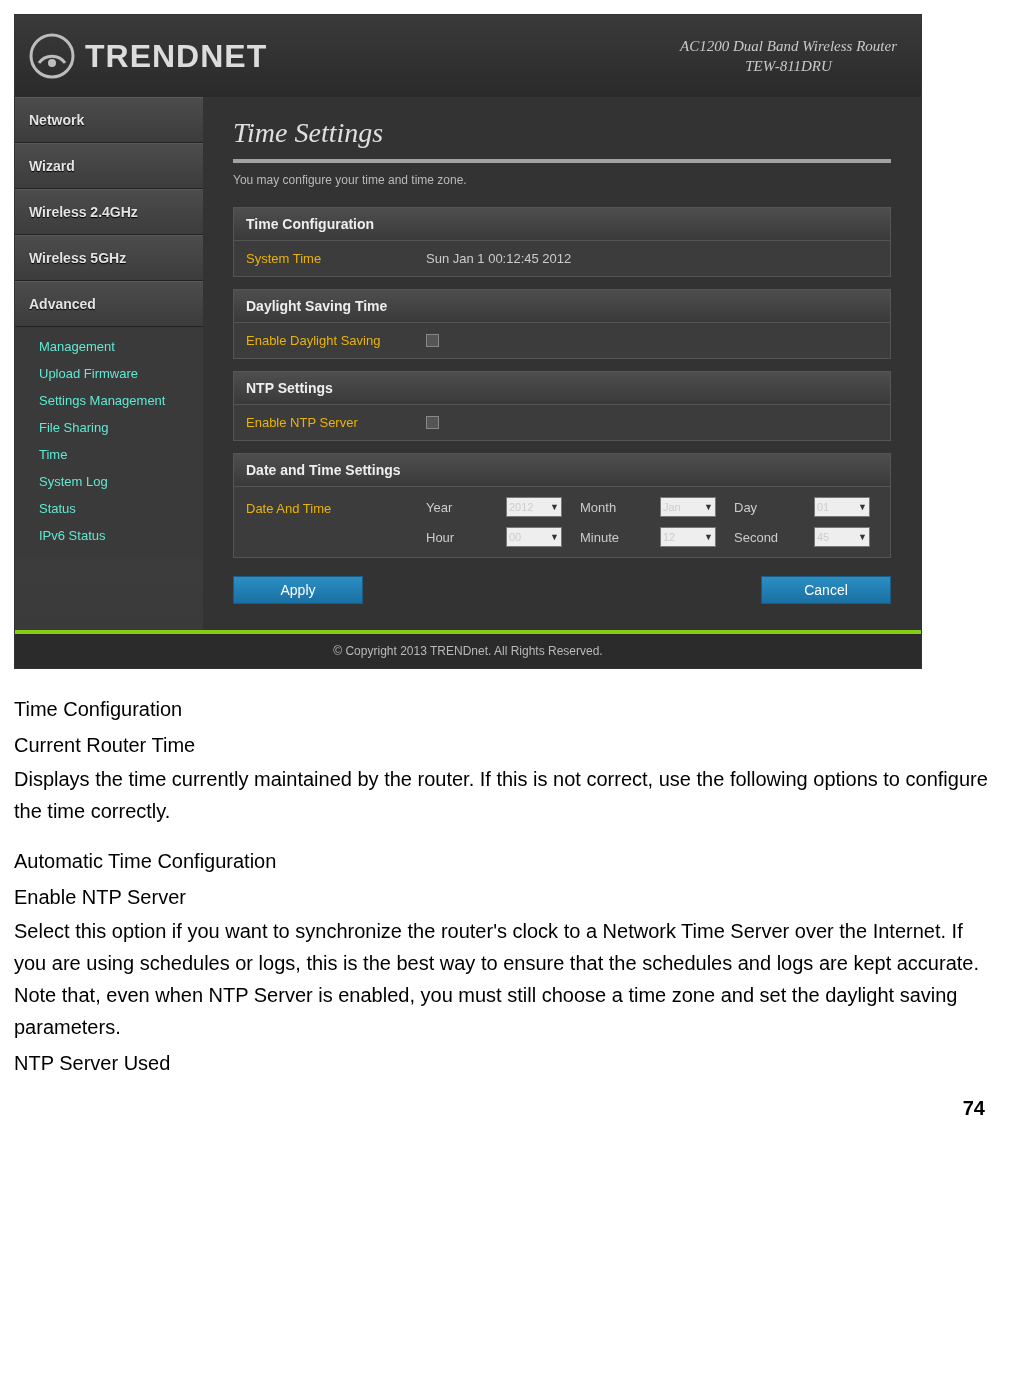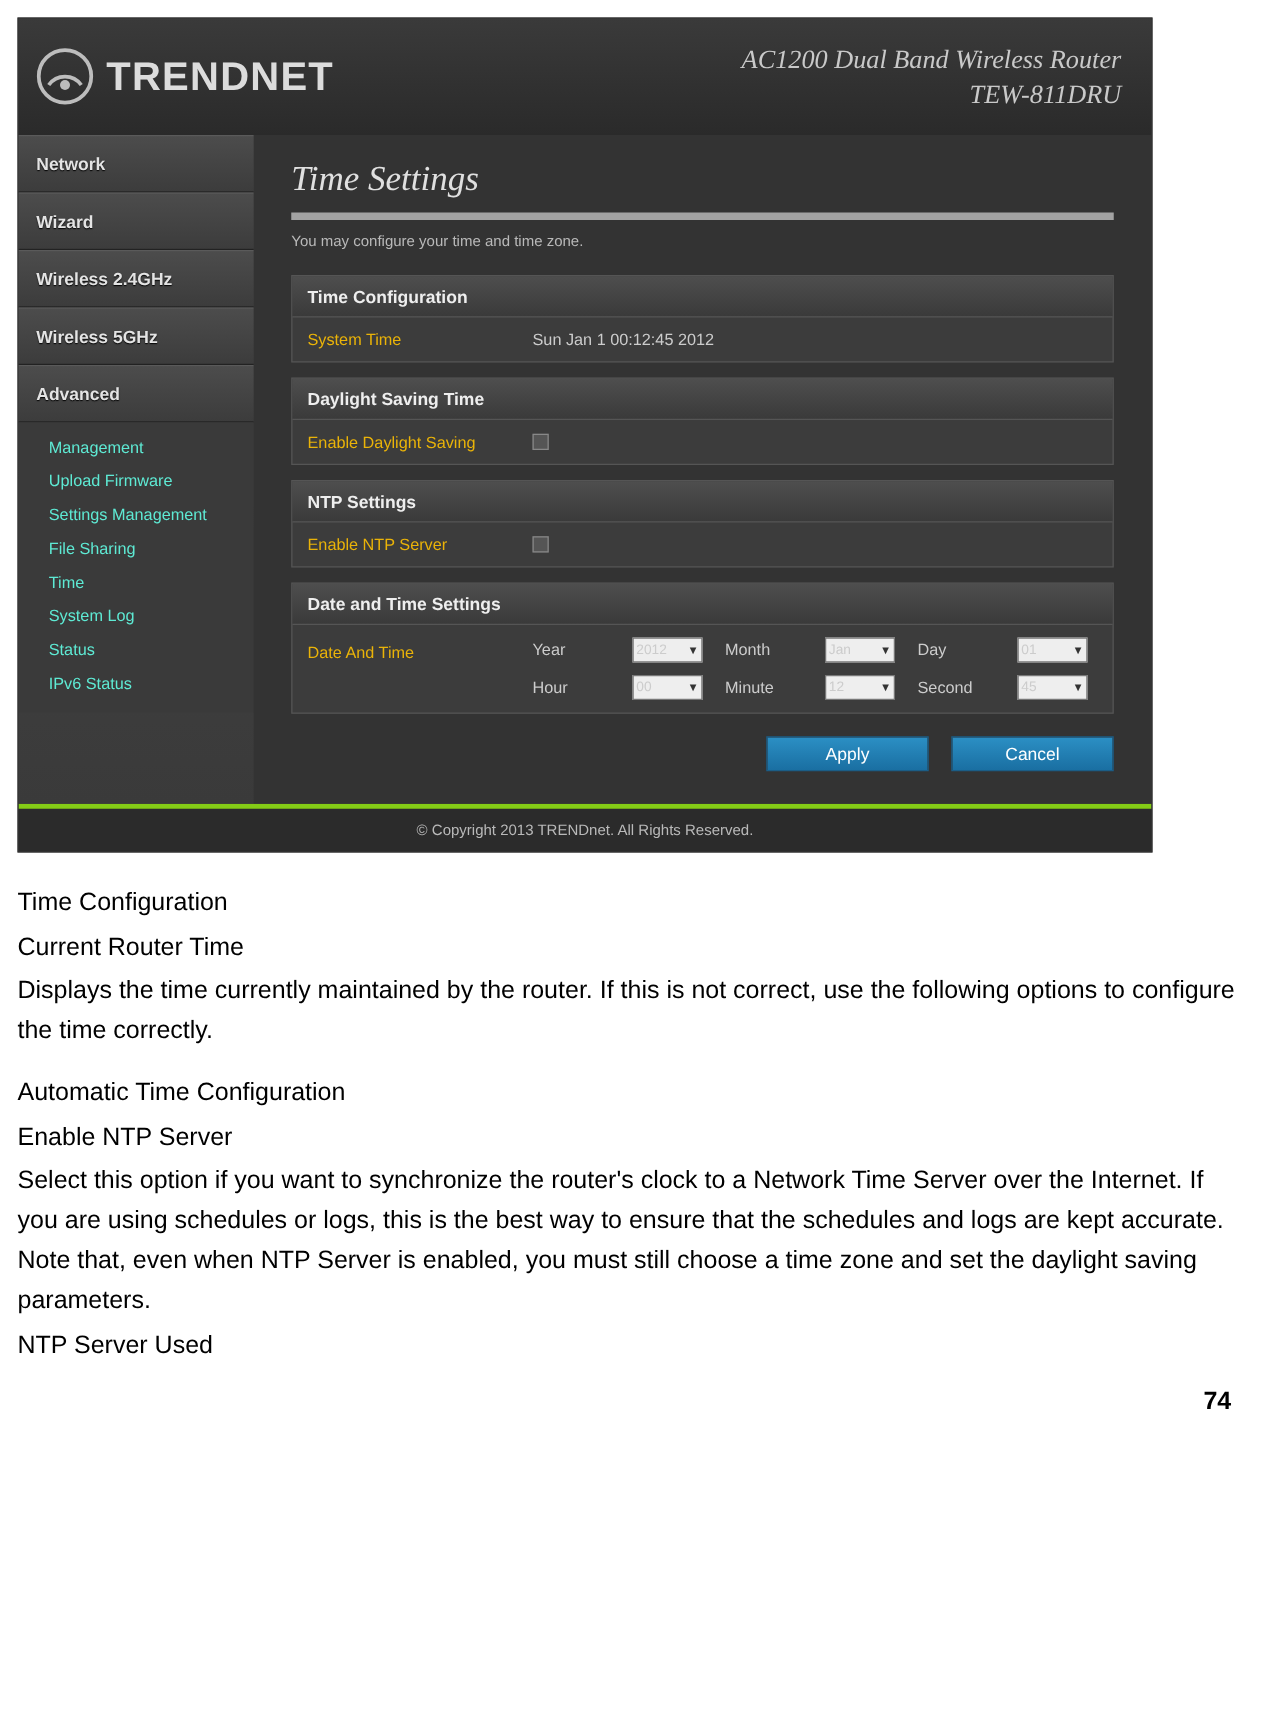--- a/index.html
+++ b/index.html
@@ -5,42 +5,42 @@
     * { box-sizing: border-box; margin: 0; padding: 0; }
     body { font-family: Arial, Helvetica, sans-serif; background: #fff; color: #000; width: 1011px; }
     .page { padding: 14px 18px 20px 14px; }
     .page-title { font-size: 26px; font-weight: bold; margin-bottom: 28px; }
     .router-shot { width: 908px; border: 1px solid #333; background: #3b3b3b; margin-bottom: 24px; }
     .router-header { display: flex; align-items: center; justify-content: space-between; padding: 18px 24px 18px 14px; background: linear-gradient(#3a3a3a,#2a2a2a); }
     .logo-wrap { display: flex; align-items: center; gap: 10px; }
     .logo-circle { width: 46px; height: 46px; position: relative; }
     .logo-circle svg { width: 46px; height: 46px; }
     .logo-text { font-size: 32px; font-weight: 900; letter-spacing: 1px; color: #dcdcdc; font-family: Arial, sans-serif; }
-    .device-info { text-align: right; color: #c9c9c9; font-family: Georgia, 'Times New Roman', serif; font-style: italic; font-size: 21px; line-height: 1.35; }
+    .device-info { text-align: center; color: #c9c9c9; font-family: Georgia, 'Times New Roman', serif; font-style: italic; font-size: 15px; line-height: 1.35; }
     .router-body { display: flex; }
     .sidebar { width: 216px; background: linear-gradient(#4a4a4a,#3a3a3a); }
     .nav-item { padding: 14px 14px; color: #e4e4e4; font-weight: bold; font-size: 14px; border-top: 1px solid #5a5a5a; border-bottom: 1px solid #222; background: linear-gradient(#4c4c4c,#3c3c3c); cursor: pointer; text-shadow: 0 1px 1px #000; }
     .nav-item.active { background: linear-gradient(#444,#2e2e2e); position: relative; }
     .nav-item.active::after { content: ""; position: absolute; right: -1px; top: 50%; margin-top: -10px; width: 0; height: 0; border-top: 10px solid transparent; border-bottom: 10px solid transparent; border-right: 10px solid #333; }
     .sub-items { background: #3a3a3a; padding: 6px 0 10px 0; }
     .sub-item { padding: 6px 14px 6px 24px; color: #5eead4; font-size: 13px; cursor: pointer; }
     .content { flex: 1; background: #333; padding: 20px 30px 26px 30px; color: #ddd; }
-    .content-title { font-family: Georgia, serif; font-size: 28px; color: #e0e0e0; font-style: italic; border-bottom: 6px solid #a3a3a3; padding-bottom: 10px; margin-bottom: 10px; }
+    .content-title { font-family: Georgia, serif; font-size: 28px; color: #e0e0e0; font-style: italic; border-bottom: 4px solid #a3a3a3; padding-bottom: 10px; margin-bottom: 10px; }
     .content-sub { font-size: 12px; color: #b9b9b9; margin-bottom: 20px; }
     .section { border: 1px solid #555; margin-bottom: 12px; background: #3c3c3c; }
     .section-head { background: linear-gradient(#4e4e4e,#3a3a3a); color: #eee; font-weight: bold; font-size: 14px; padding: 8px 12px; border-bottom: 1px solid #555; }
     .section-body { padding: 10px 12px; font-size: 13px; color: #ccc; }
     .row { display: flex; align-items: center; gap: 12px; }
     .row .lbl { width: 168px; color: #eab308; }
     .dt-grid { display: grid; grid-template-columns: 70px 64px 70px 64px 70px 64px; row-gap: 10px; column-gap: 10px; align-items: center; }
     .dt-label { font-size: 13px; color: #ccc; }
     .sel { width: 56px; height: 20px; background: #eee; border: 1px solid #777; font-size: 11px; padding: 0 2px; display: inline-flex; align-items: center; justify-content: space-between; }
     .sel .arrow { font-size: 9px; color: #333; }
     .chk { width: 13px; height: 13px; border: 1px solid #888; background: #555; display: inline-block; }
-    .btn-row { display: flex; justify-content: flex-end; gap: 18px; margin-top: 18px; }
+    .btn-row { display: flex; justify-content: space-between; gap: 18px; margin-top: 18px; }
     .btn { width: 130px; height: 28px; border: 1px solid #1b5d86; background: linear-gradient(#2b8fc4,#1a6fa2); color: #fff; font-size: 14px; display: flex; align-items: center; justify-content: center; cursor: pointer; }
     .router-footer { background: #2b2b2b; color: #b9b9b9; font-size: 12px; text-align: center; padding: 10px 16px; border-top: 4px solid #84cc16; }
     .doc-text { font-size: 20px; line-height: 1.6; }
     .doc-text .sec-title { margin-top: 0; }
     .doc-text .item-title { margin-top: 4px; }
     .doc-text .item-body { margin-top: 2px; margin-bottom: 18px; }
     .page-number { text-align: right; font-weight: bold; font-size: 20px; margin-top: 18px; padding-right: 8px; }
   </style>
 </head>
 <body>

